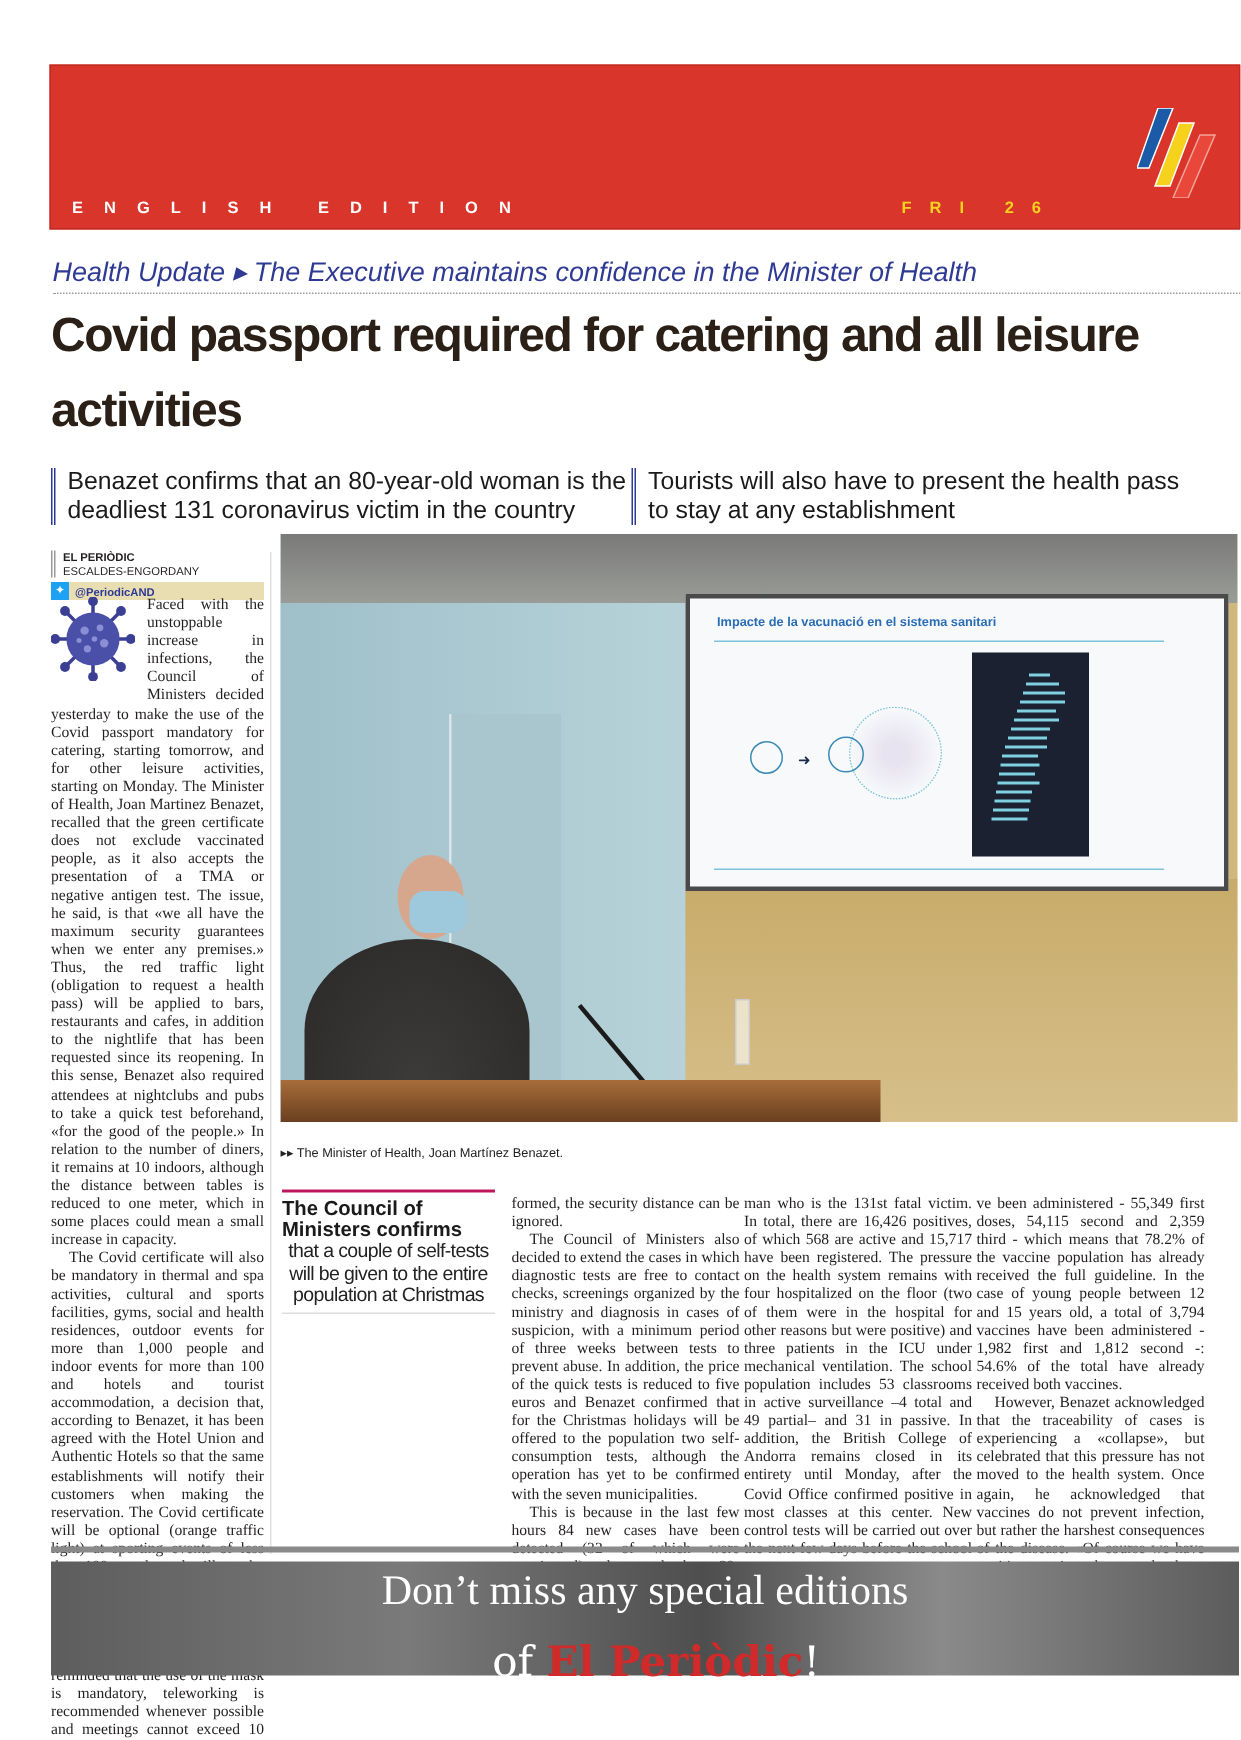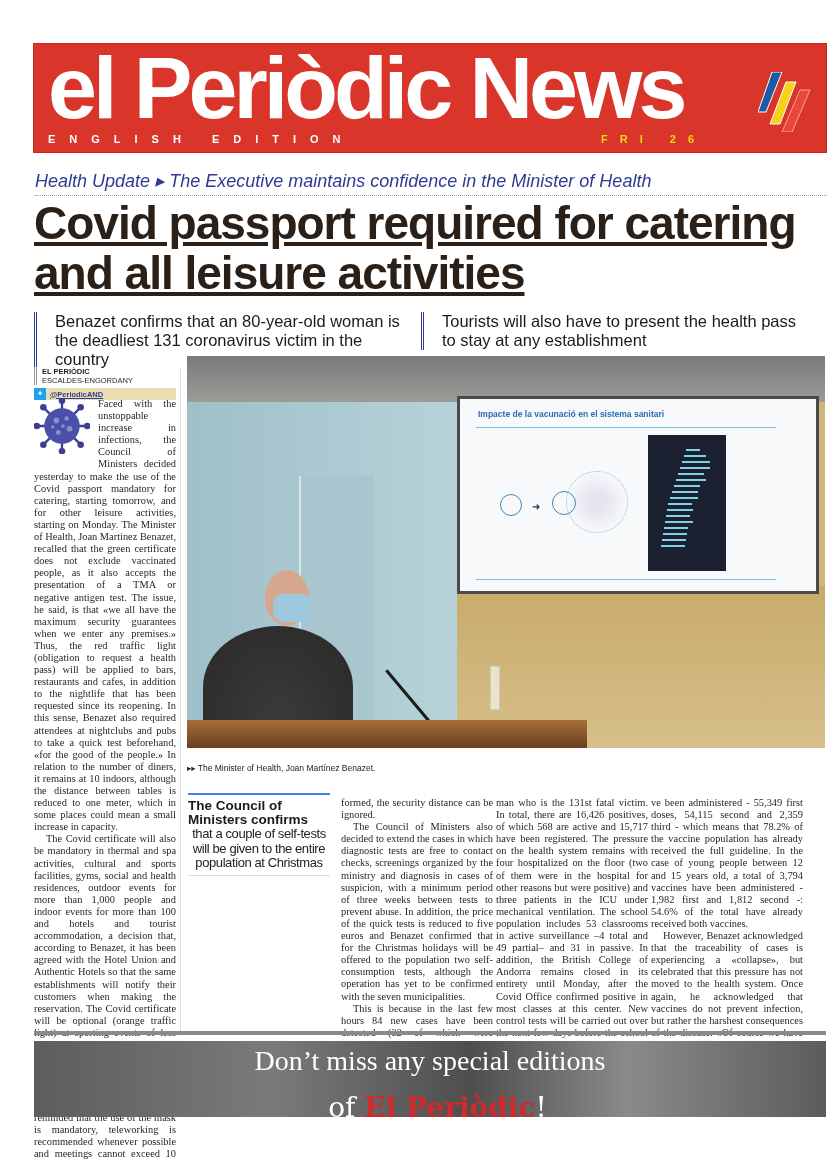--- a/index.html
+++ b/index.html
@@ -10,35 +10,35 @@
   .masthead { position: absolute; left: 33px; top: 43px; width: 794px; height: 110px; background: #d9352b; border: 1px solid #c22b22; }
   .masthead .logo { position: absolute; left: 14px; top: -6px; font-family: "Liberation Sans", sans-serif; font-weight: bold; font-size: 88px; letter-spacing: -4px; color: #fff; line-height: 100px; white-space: nowrap; }
   .masthead .edition { position: absolute; left: 14px; top: 89px; font-family: "Liberation Sans", sans-serif; font-weight: bold; font-size: 11px; letter-spacing: 14px; color: #fff; }
   .masthead .date { position: absolute; left: 370px; top: 89px; font-family: "Liberation Sans", sans-serif; font-weight: bold; font-size: 11px; letter-spacing: 12px; color: #f6d21d; }
   .flag { position: absolute; left: 452px; top: 28px; width: 60px; height: 60px; }
 
   
   .kicker { position: absolute; left: 35px; top: 170px; font-family: "Liberation Sans", sans-serif; font-size: 18px; color: #2e3a93; white-space: nowrap; font-style: italic; }
   .kicker-rule { position: absolute; left: 35px; top: 195px; width: 792px; border-top: 1px dotted #9a9a9a; }
 
-  .headline { position: absolute; left: 34px; top: 198px; width: 792px; font-family: "Liberation Sans", sans-serif; font-weight: bold; font-size: 46px; line-height: 50px; letter-spacing: -1px; color: #2b2017; text-decoration: underline; }
-
-  .subhead { position: absolute; top: 312px; font-family: "Liberation Sans", sans-serif; font-size: 16.5px; line-height: 19px; color: #1a1a1a; padding-left: 18px; border-left: 3px double #2e3a93; }
+  .headline { position: absolute; left: 34px; top: 198px; width: 792px; font-family: "Liberation Sans", sans-serif; font-weight: bold; font-size: 32px; line-height: 50px; letter-spacing: -1px; color: #2b2017; }
+
+  .subhead { position: absolute; top: 312px; font-family: "Liberation Sans", sans-serif; font-size: 16.5px; line-height: 19px; color: #1a1a1a; padding-left: 8px; border-left: 3px double #2e3a93; }
   .subhead.one { left: 34px; width: 385px; }
   .subhead.two { left: 421px; width: 380px; }
 
   .photo-credit { position: absolute; right: 24px; top: 361px; font-family: "Liberation Sans", sans-serif; font-size: 6px; color: #555; }
 
   
   .byline { position: absolute; left: 34px; top: 367px; width: 142px; }
   .byline .author { font-family: "Liberation Sans", sans-serif; font-size: 7.5px; font-weight: bold; border-left: 3px double #999; padding-left: 5px; line-height: 9px; }
   .byline .place { font-family: "Liberation Sans", sans-serif; font-size: 7.5px; border-left: 3px double #999; padding-left: 5px; line-height: 9px; }
   .twitter { margin-top: 3px; height: 12px; background: #e8deb2; display: flex; align-items: center; }
   .twitter .tw-icon { width: 12px; height: 12px; background: #1da1f2; color: #fff; font-size: 8px; text-align: center; line-height: 12px; }
-  .twitter .handle { font-family: "Liberation Sans", sans-serif; font-size: 7.5px; font-weight: bold; color: #2e3a93; padding-left: 4px; text-decoration: underline; }
+  .twitter .handle { font-family: "Liberation Sans", sans-serif; font-size: 7.5px; font-weight: bold; color: #2e3a93; padding-left: 4px; }
 
   .body-text { font-family: "Liberation Serif", serif; font-size: 10.4px; line-height: 12.1px; color: #231f20; text-align: justify; hyphens: auto; }
   .body-text p + p { text-indent: 12px; }
 
   .col1 { position: absolute; left: 34px; top: 398px; width: 142px; }
   .col1 .float { float: left; width: 64px; height: 72px; }
 
   
   .photo { position: absolute; left: 187px; top: 356px; width: 638px; height: 392px; overflow: hidden; background: linear-gradient(90deg, #a9c7d0 0%, #b7d2d8 30%, #9fbac3 55%, #c5ac6e 60%, #d0b77c 100%); }
   .photo .ceiling { position: absolute; left: 0; top: 0; width: 100%; height: 46px; background: linear-gradient(180deg, #7a7b79, #9a9c98); }
@@ -58,21 +58,21 @@
   .photo .person { position: absolute; left: 16px; top: 270px; width: 150px; height: 122px; background: radial-gradient(ellipse at 50% 80%, #3d3b39, #2a2927); border-radius: 50% 50% 0 0; }
   .photo .head { position: absolute; left: 78px; top: 214px; width: 44px; height: 56px; border-radius: 50%; background: #d7a78d; }
   .photo .mask { position: absolute; left: 86px; top: 238px; width: 38px; height: 28px; border-radius: 10px; background: #9ec8dc; }
   .photo .desk { position: absolute; left: 0; top: 364px; width: 400px; height: 28px; background: linear-gradient(180deg, #a86d3a, #6a3f1f); }
   .photo .mic { position: absolute; left: 248px; top: 296px; width: 3px; height: 78px; background: #1b1b1b; transform: rotate(-40deg); transform-origin: bottom; }
   .photo .bottle { position: absolute; left: 303px; top: 310px; width: 10px; height: 44px; background: rgba(255,255,255,0.6); border: 1px solid #ccc; }
 
   .caption { position: absolute; left: 187px; top: 763px; font-family: "Liberation Sans", sans-serif; font-size: 8.5px; color: #222; }
 
   
-  .sidebox { position: absolute; left: 188px; top: 793px; width: 142px; border-top: 2px solid #3b82f6; padding-top: 4px; }
+  .sidebox { position: absolute; left: 188px; top: 793px; width: 142px; border-top: 2px solid #be185d; padding-top: 4px; }
   .sidebox .bold { font-family: "Liberation Sans", sans-serif; font-weight: bold; font-size: 13.5px; line-height: 14px; color: #1a1a1a; }
   .sidebox .light { font-family: "Liberation Sans", sans-serif; font-size: 13px; line-height: 14.5px; color: #222; letter-spacing: -0.4px; text-align: center; }
   .sidebox .end { margin-top: 4px; border-top: 1px solid #ddd; }
 
   .col2 { position: absolute; left: 341px; top: 797px; width: 152px; }
   .col3 { position: absolute; left: 496px; top: 797px; width: 152px; }
   .col4 { position: absolute; left: 651px; top: 797px; width: 152px; }
 
   .col-rule { position: absolute; left: 180px; top: 368px; height: 668px; border-left: 1px solid #e0e0e0; }
 
@@ -80,21 +80,20 @@
 
   .banner { position: absolute; left: 34px; top: 1041px; width: 792px; height: 76px; background: linear-gradient(90deg, #5d5d5d 0%, #7a7a7a 30%, #4e4e4e 55%, #8a8a8a 75%, #5c5c5c 100%); }
   .banner .line1 { position: absolute; left: 0; width: 100%; top: 2px; text-align: center; font-family: Liberation Serif, serif; font-size: 28px; color: #fff; line-height: 36px; }
   .banner .line2 { position: absolute; left: 0; width: 100%; top: 49px; text-align: center; font-family: "DejaVu Serif", serif; font-size: 28px; color: #fff; line-height: 36px; padding-left: 15px; }
   .banner .brand { color: #d02a2a; font-weight: bold; }
 </style>
 </head>
 <body>
 
 <header class="masthead">
-  <div class="logo">el Periòdic News</div>
   <svg class="flag" viewBox="0 0 60 60" style="left:724px;top:28px;">
     <polygon points="14,0 24,0 8,40 0,40" fill="#1b5aa6" stroke="#fff" stroke-width="1"></polygon>
     <polygon points="28,10 38,10 22,52 12,52" fill="#f6d21d" stroke="#fff" stroke-width="1"></polygon>
     <polygon points="42,18 52,18 34,60 24,60" fill="#e8473a" stroke="#f5a39b" stroke-width="1"></polygon>
   </svg>
   <div class="edition">ENGLISH EDITION</div>
   <div class="date" style="left:567px;text-align:center;">FRI 26</div>
 </header>
 
 <div class="kicker">

